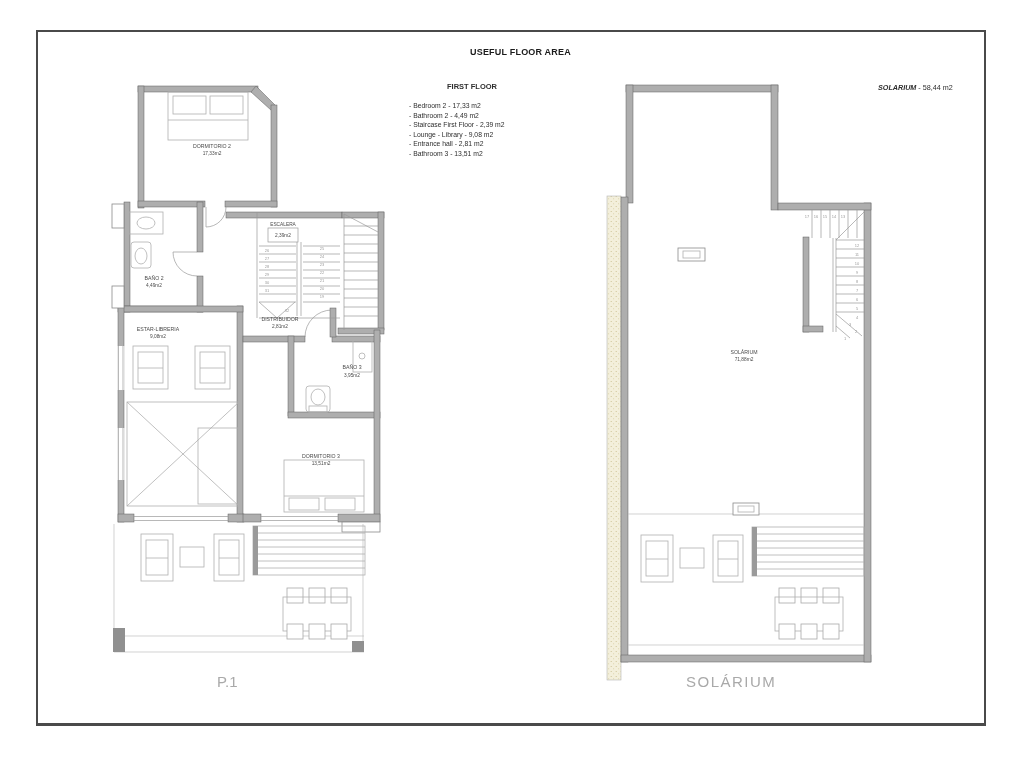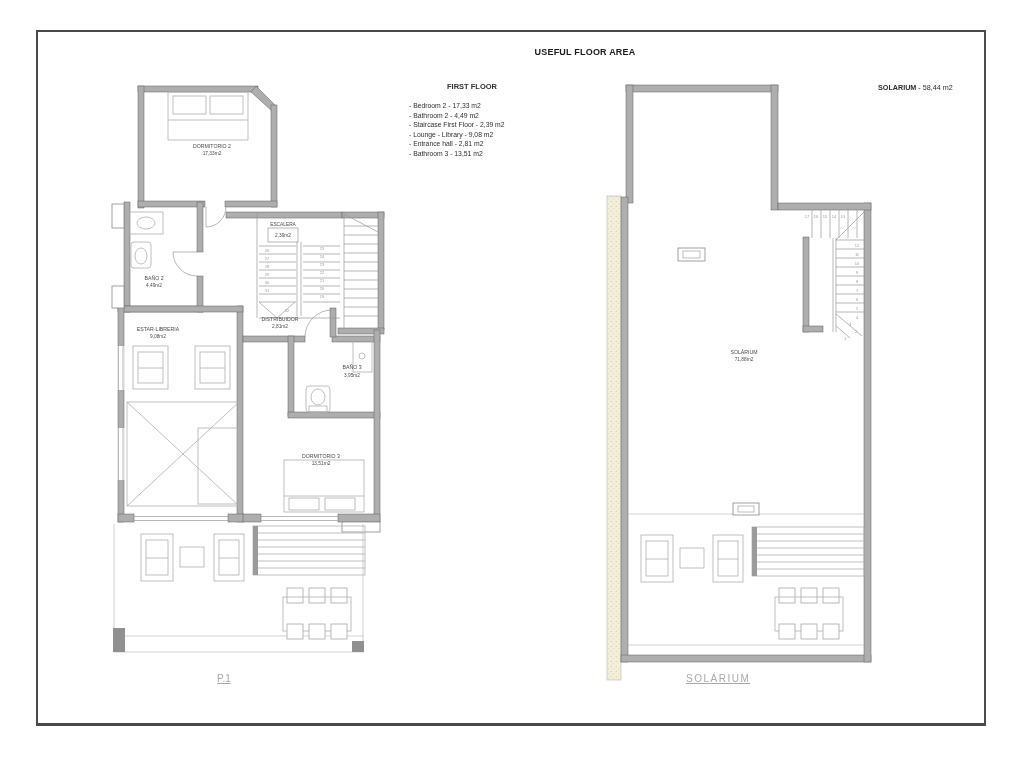--- a/index.html
+++ b/index.html
@@ -5,29 +5,29 @@
   html,body{margin:0;padding:0;}
   body{
     width:1024px;height:768px;background:#ffffff;position:relative;overflow:hidden;
     font-family:"Liberation Sans", sans-serif;
   }
   .frame{
     position:absolute;left:36px;top:30px;width:950px;height:696px;
     border:2px solid #4a4a4a;border-bottom-width:3px;box-sizing:border-box;
   }
   .title{
-    position:absolute;top:47px;left:470px;width:230px;text-align:center;
+    position:absolute;top:47px;left:470px;width:230px;text-align:left;
     font-size:9px;font-weight:bold;color:#1b1b1b;letter-spacing:.2px;
   }
   .legend{position:absolute;left:409px;top:82px;width:126px;color:#2e2e2e;}
   .legend-title{text-align:center;font-weight:bold;font-size:7.5px;margin-bottom:10px;}
   .legend-item{font-size:6.8px;line-height:9.6px;white-space:nowrap;}
   .sol-header{position:absolute;left:878px;top:83px;font-size:7.2px;color:#2e2e2e;white-space:nowrap;}
-  .sol-header .b{font-weight:bold;}
-  .caption{position:absolute;color:#a9a9a9;font-size:10px;text-decoration:underline;}
+  .sol-header .b{font-weight:bold;font-style:italic;}
+  .caption{position:absolute;color:#a9a9a9;font-size:15px;}
   .caption-p1{left:217px;top:673px;}
   .caption-sol{left:686px;top:673px;letter-spacing:1.5px;}
   svg.plans{position:absolute;left:0;top:0;}
   .wall{fill:#aeaeae;stroke:#5f5f5f;stroke-width:.5;}
   .thin{stroke:#9a9a9a;stroke-width:.7;fill:none;}
   .lite{stroke:#bfbfbf;stroke-width:.7;fill:none;}
   .furn{stroke:#b0b0b0;stroke-width:.8;fill:none;}
   .furnw{stroke:#a8a8a8;stroke-width:.8;fill:#ffffff;}
   .outl{stroke:#8a8a8a;stroke-width:.8;fill:#ffffff;}
   text{font-family:"Liberation Sans", sans-serif;}

